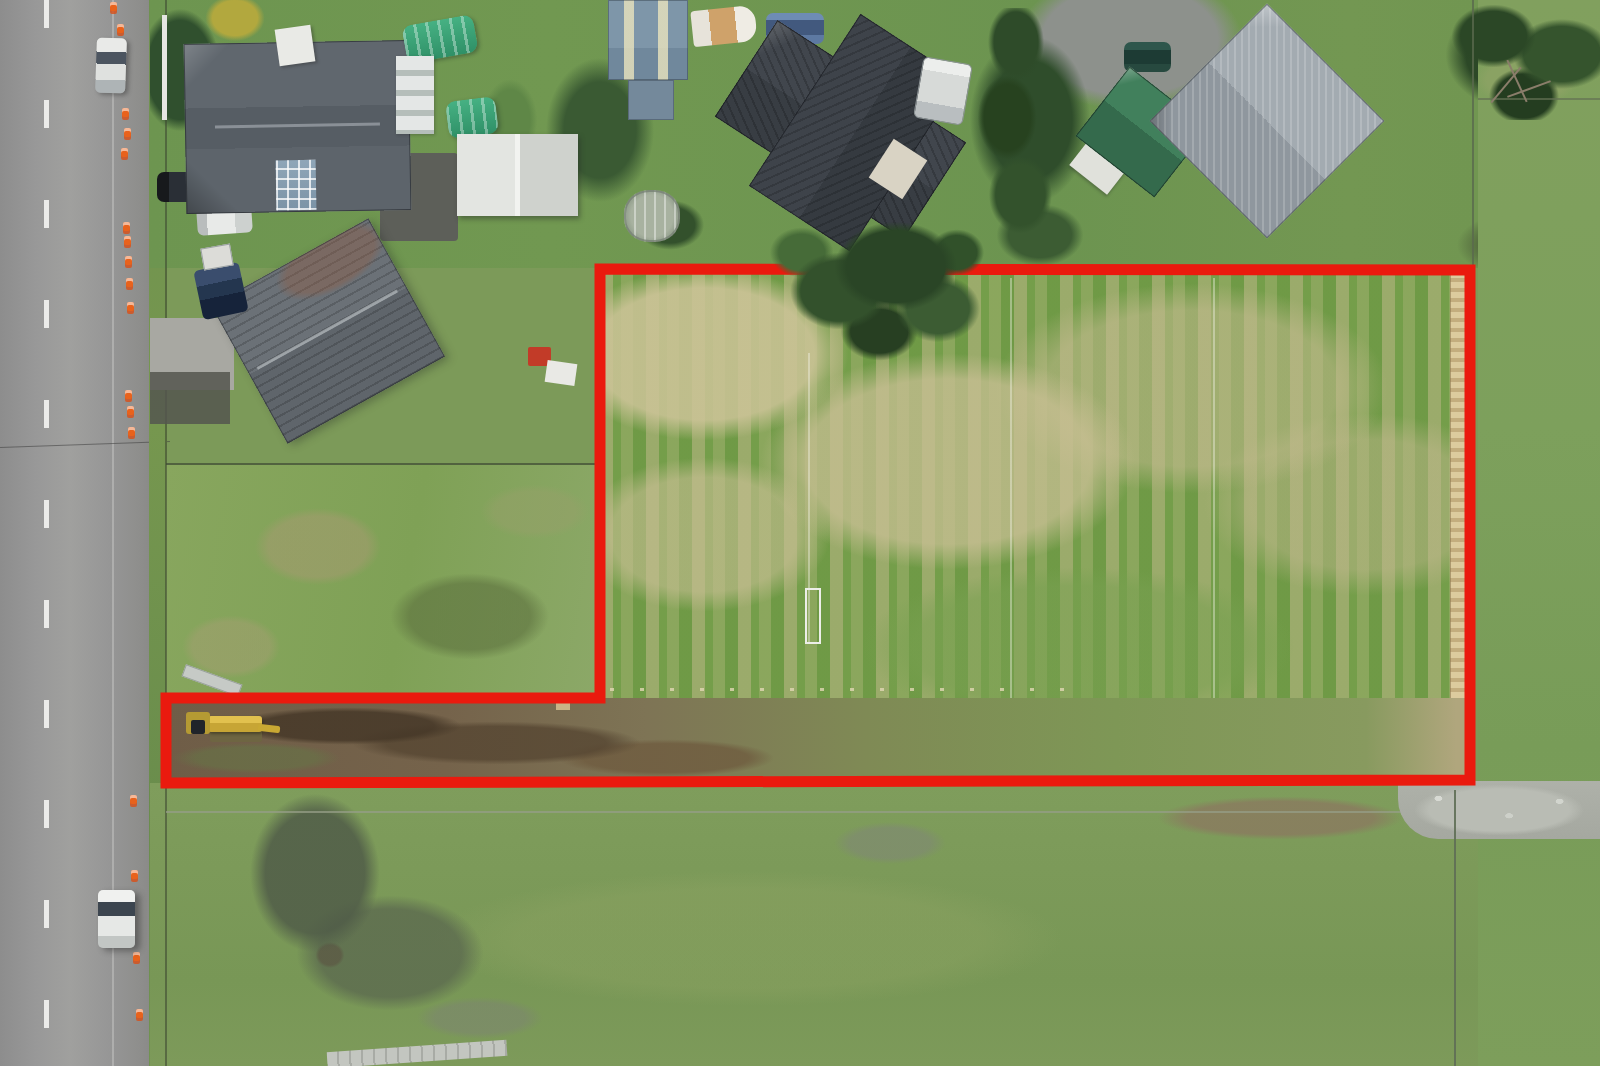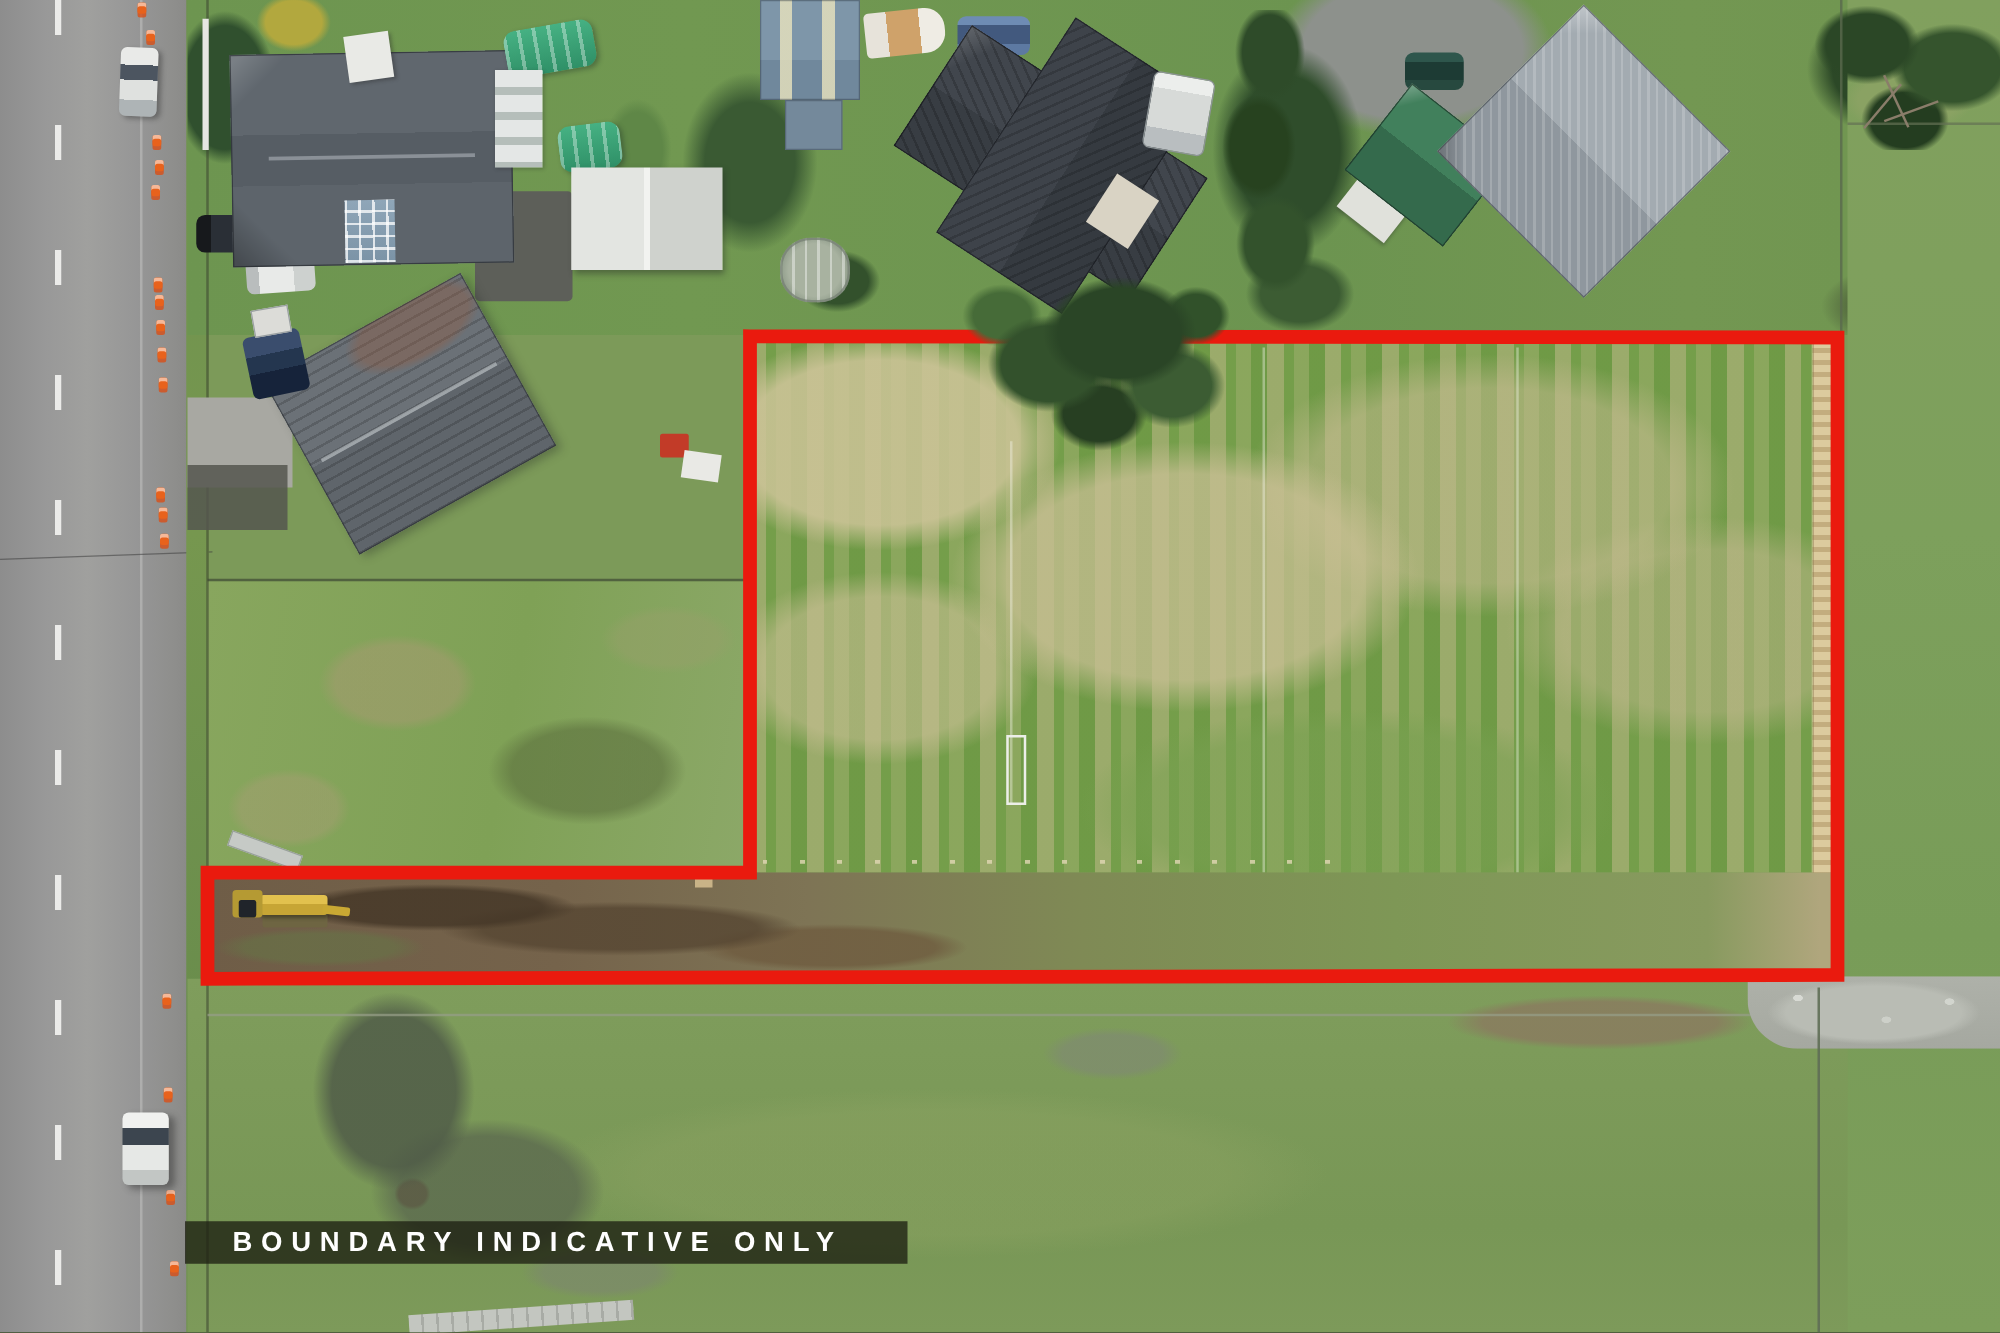--- a/index.html
+++ b/index.html
@@ -344,17 +344,14 @@
 
   <div class="o suv-black"></div>
   <div class="o car car-white-drive"></div>
 
   <svg class="o boundary-svg" viewBox="0 0 1600 1066">
     <polygon fill="none" stroke-linejoin="miter" points="600,269 1470,270 1470,780 166,783 166,698 600,698" stroke="#ea1a0e" stroke-width="11"></polygon>
   </svg>
 
   <div class="o tree-clump"></div>
 
-  <div class="o label-box">
-    <span class="label-text">BOUNDARY INDICATIVE ONLY</span>
-  </div>
 
 </div>
 
 </body></html>

